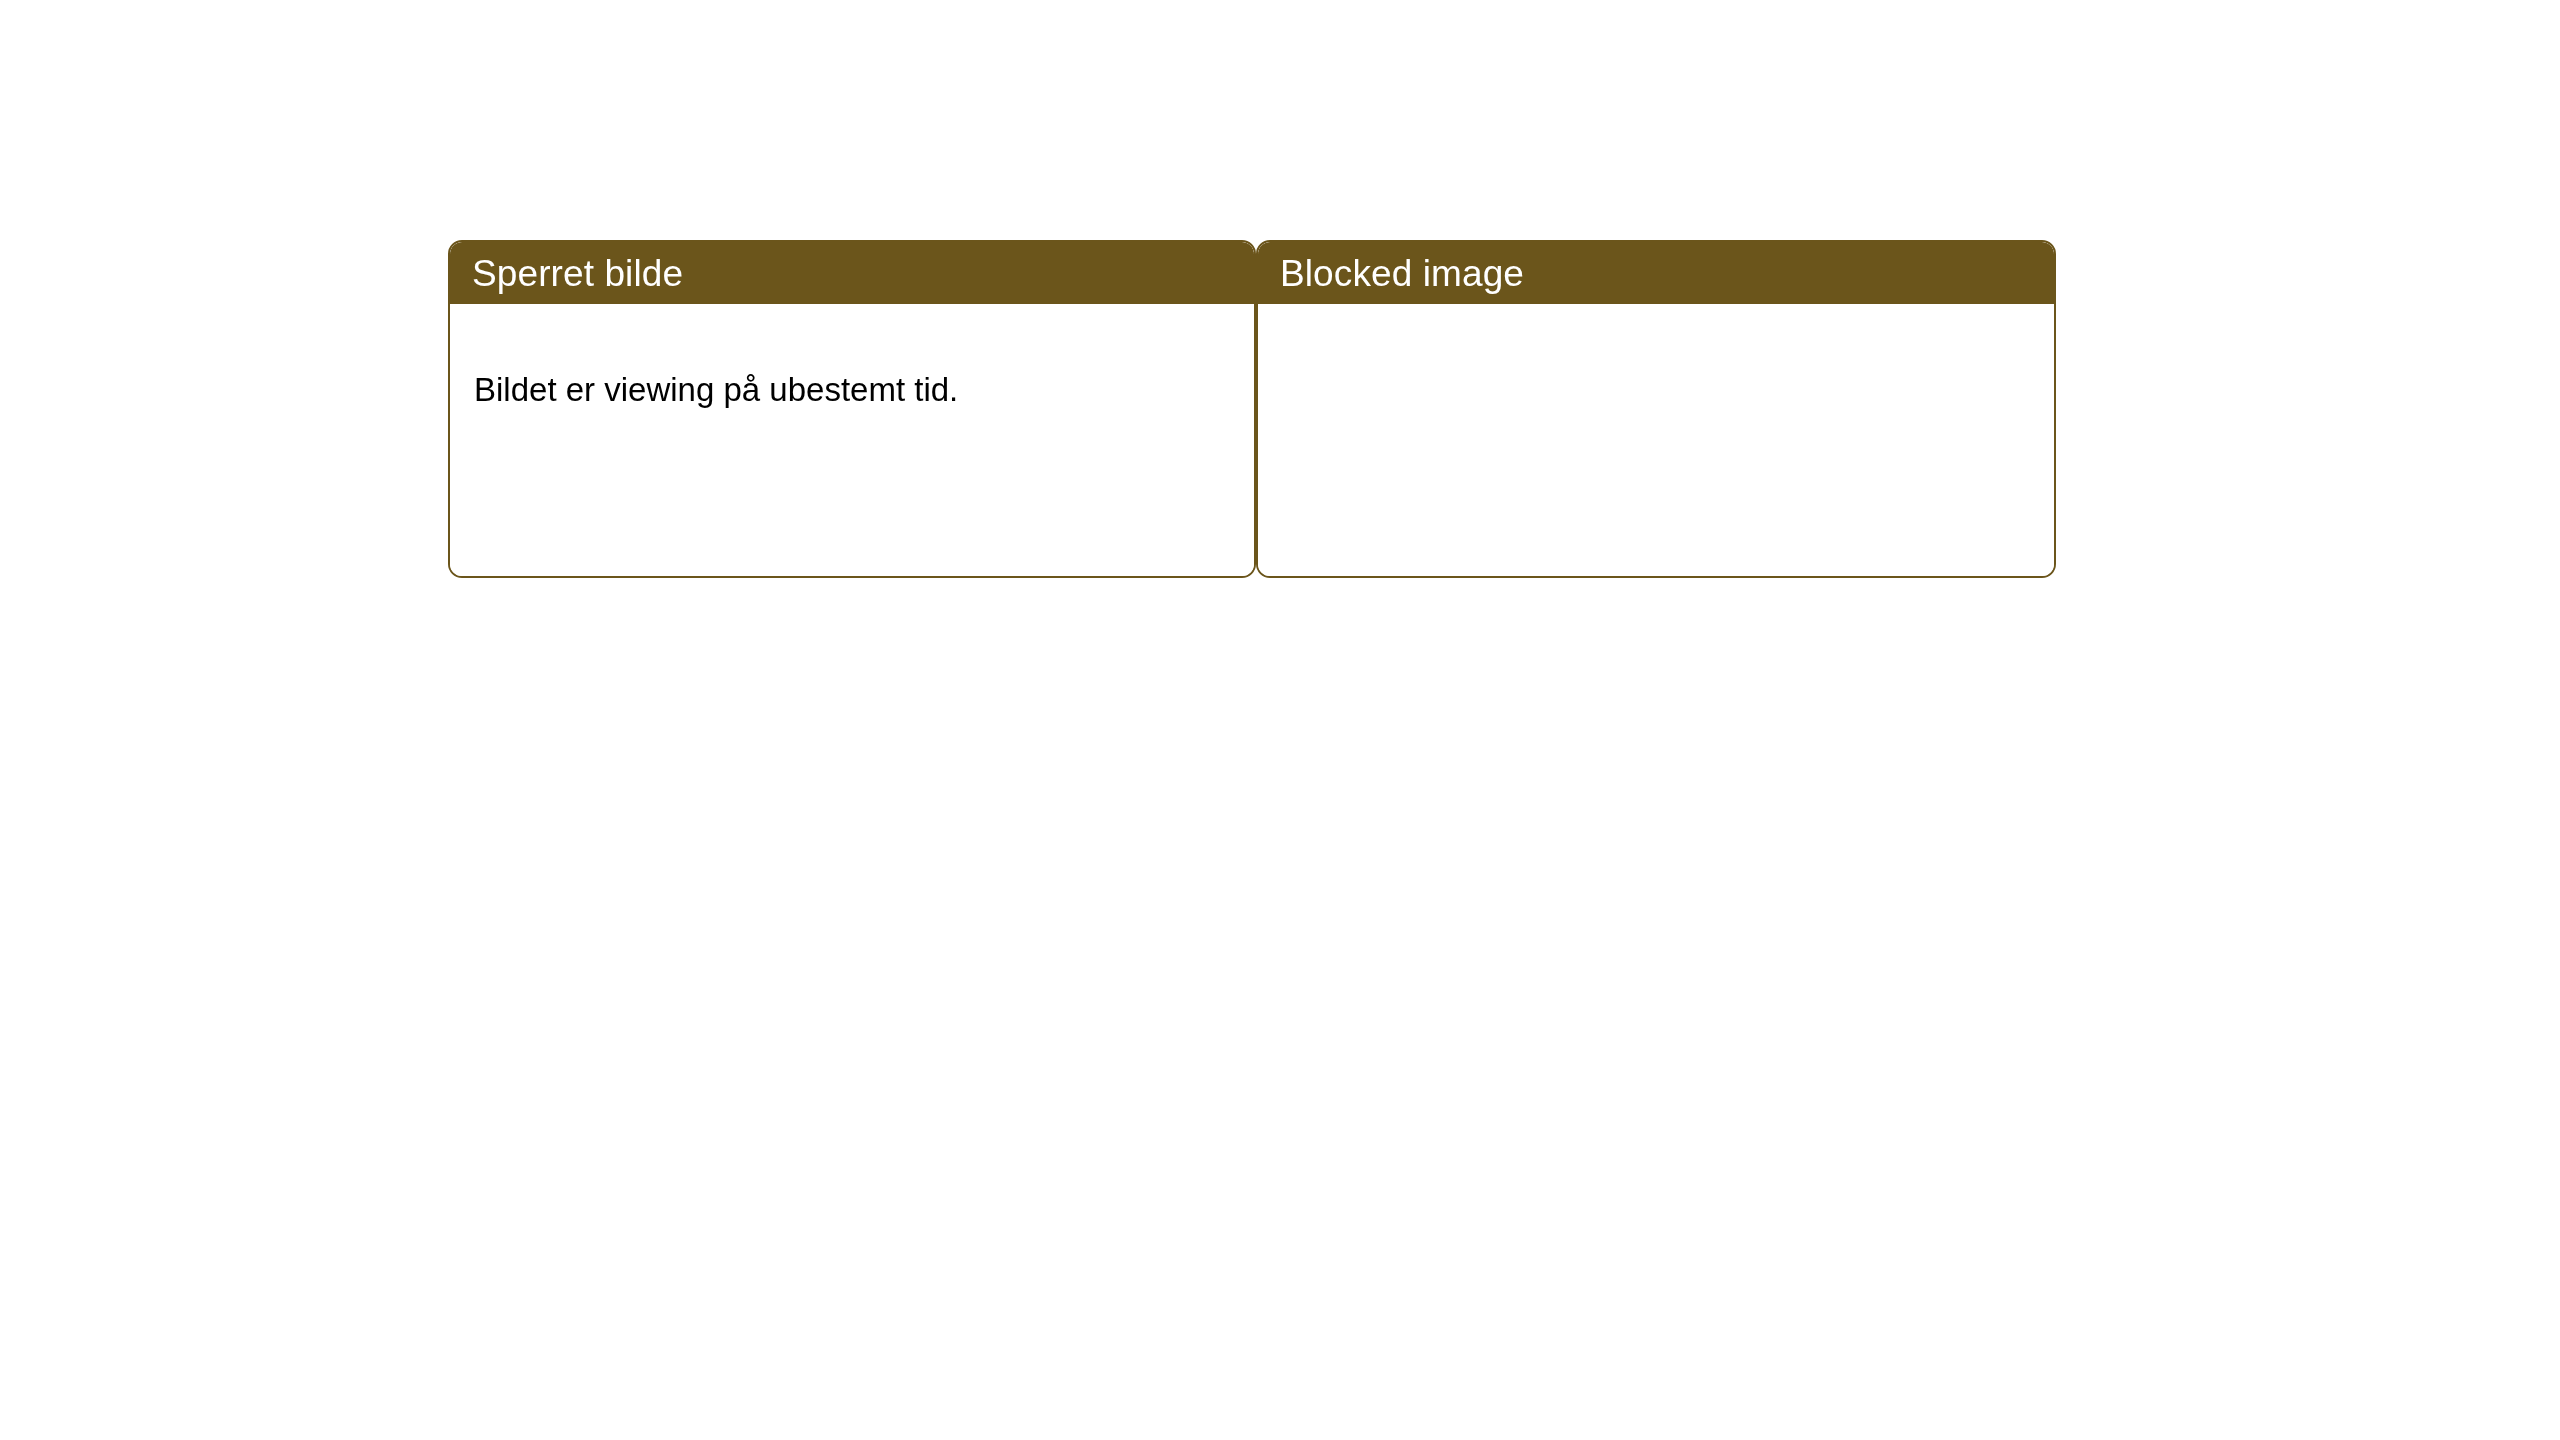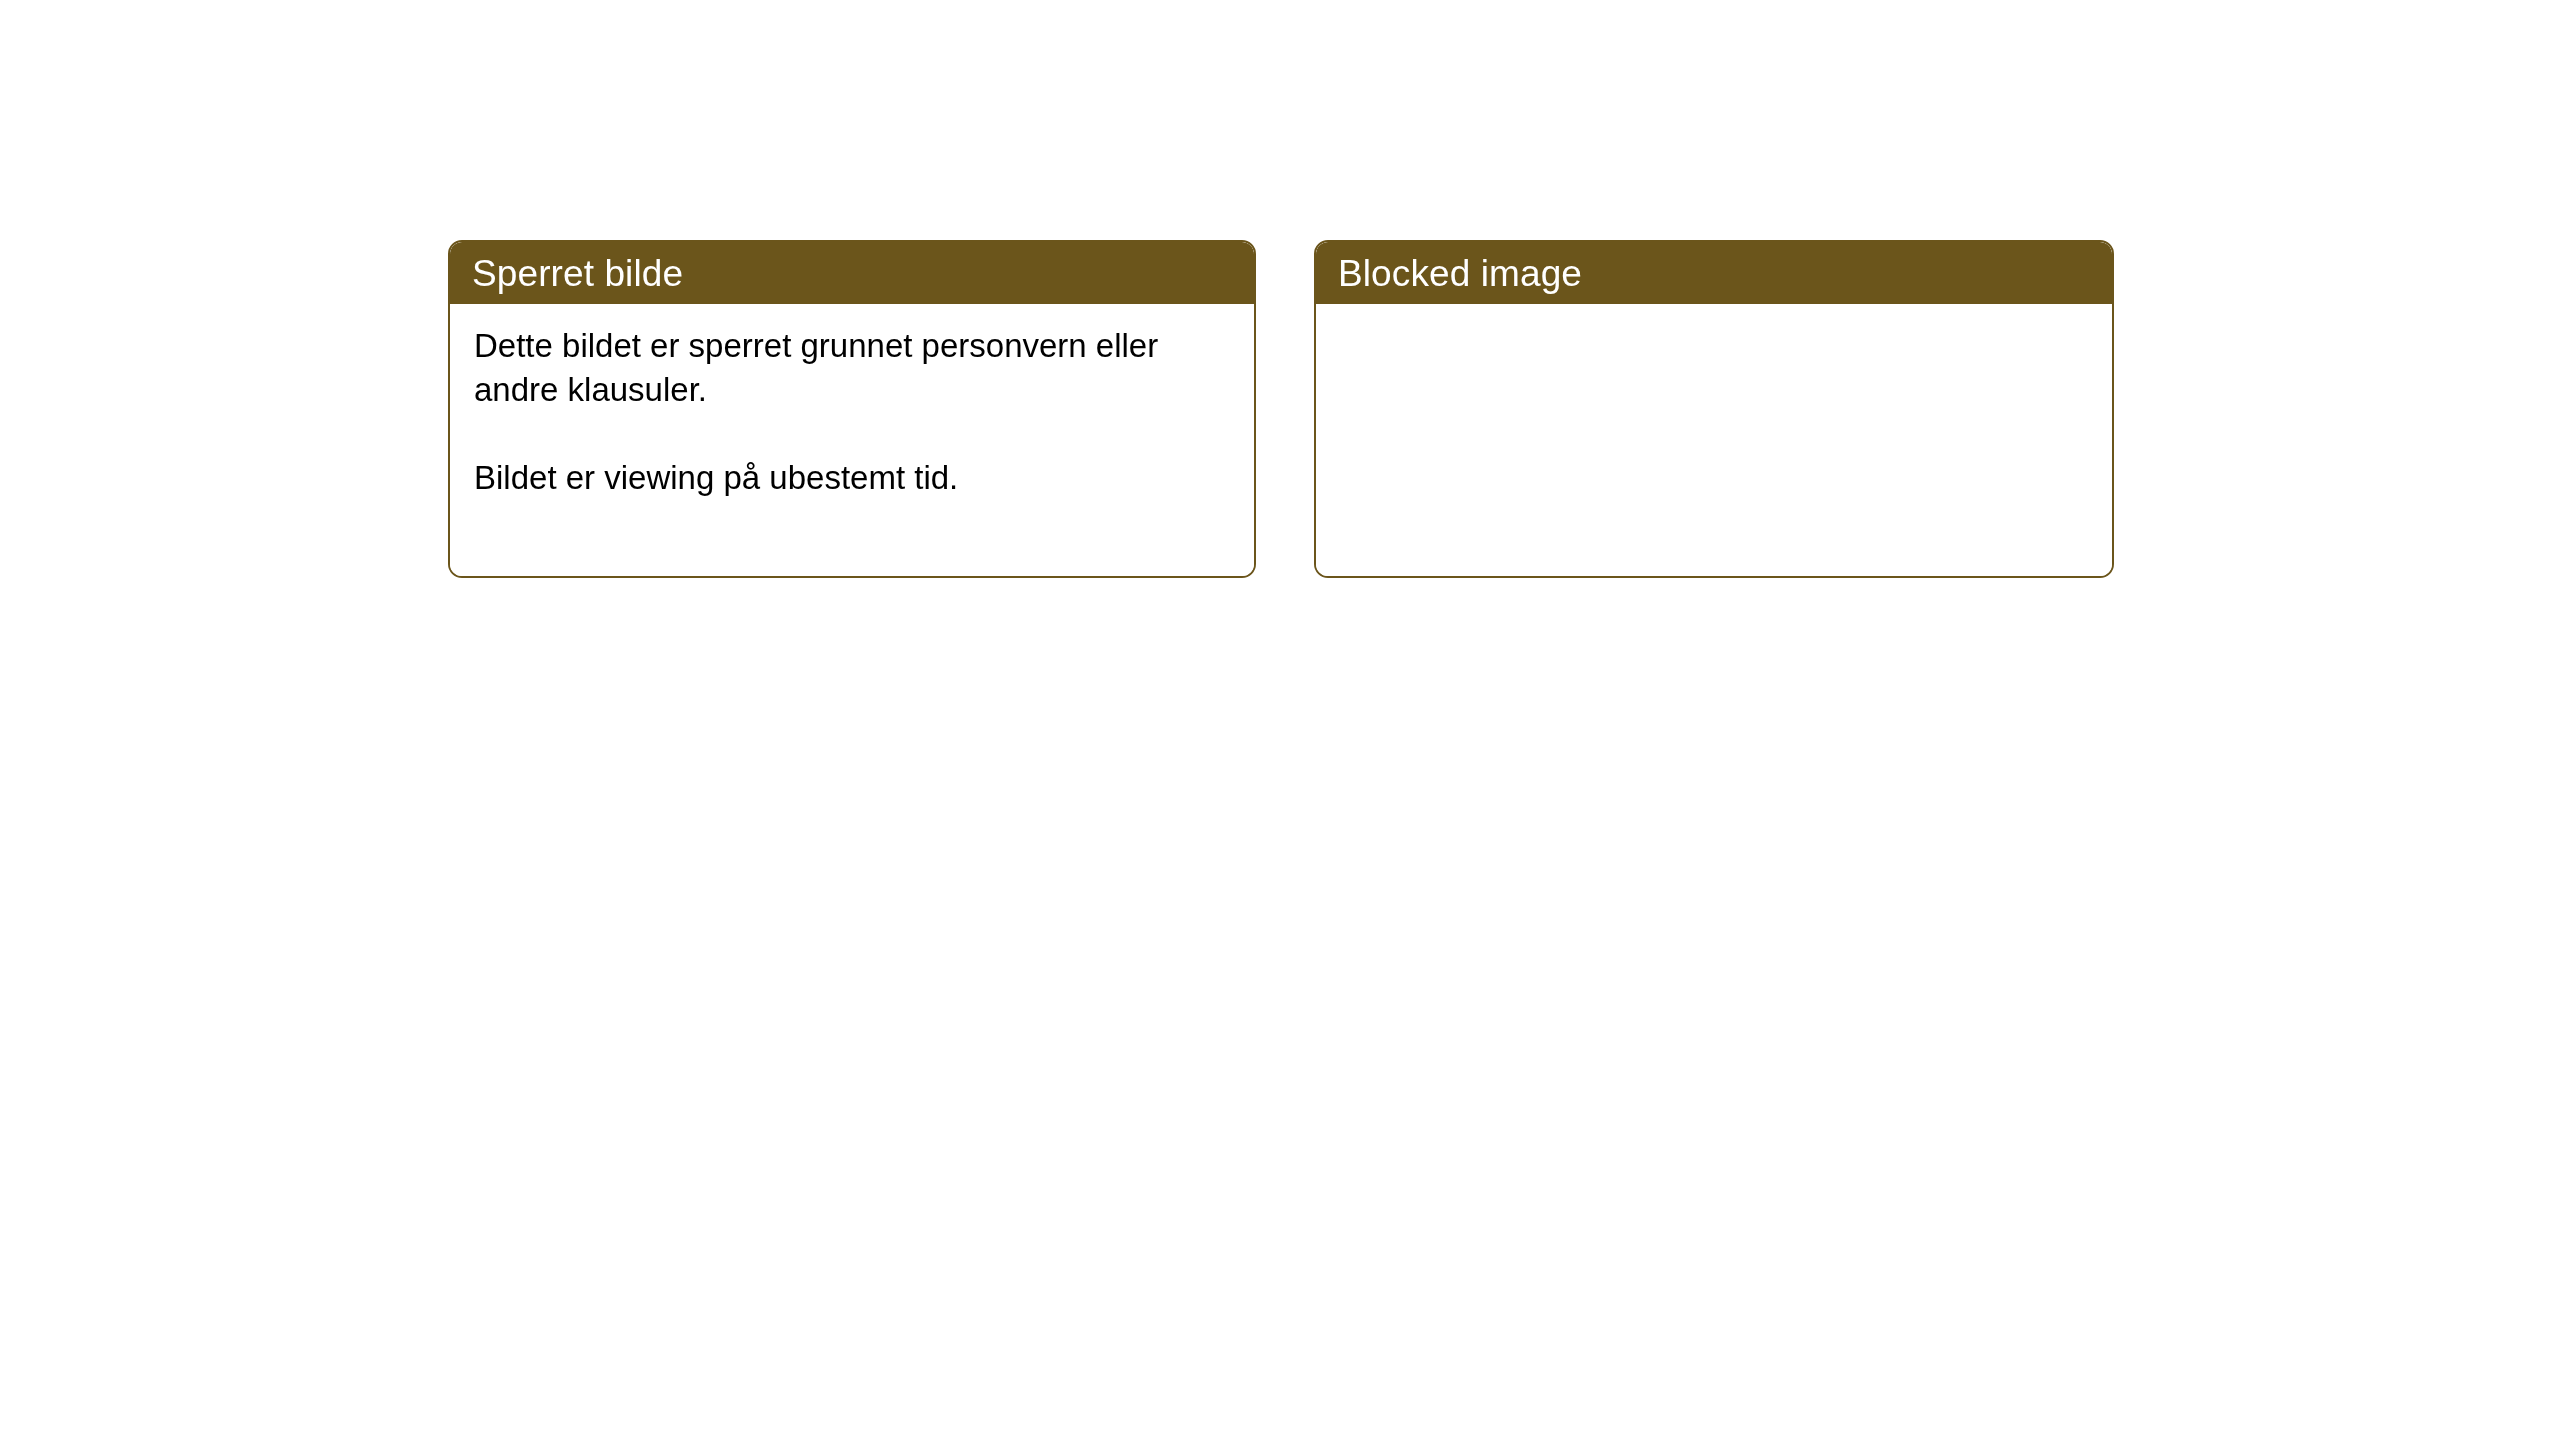--- a/index.html
+++ b/index.html
@@ -24,21 +24,20 @@
     background: #ffffff;
   }
 
   .cards-row {
     position: absolute;
     left: 448px;
     top: 240px;
     display: flex;
     flex-direction: row;
     align-items: flex-start;
-    gap: 58px;
   }
 
   .notice-card {
     box-sizing: border-box;
     background: #ffffff;
     border: 2px solid #6b551b;
     border-radius: 14px;
     overflow: hidden;
     display: flex;
     flex-direction: column;
@@ -100,21 +99,20 @@
 
 <div id="stage">
 
   <div class="cards-row">
 
     <div class="notice-card norwegian">
       <div class="card-header">
         <span class="card-title">Sperret bilde</span>
       </div>
       <div class="card-body">
-        <p class="card-paragraph">Dette bildet er sperret grunnet personvern eller andre klausuler.</p>
         <div class="paragraph-gap"></div>
         <p class="card-paragraph">Bildet er viewing på ubestemt tid.</p>
       </div>
     </div>
 
     <div class="notice-card english">
       <div class="card-header">
         <span class="card-title">Blocked image</span>
       </div>
       <div class="card-body">

